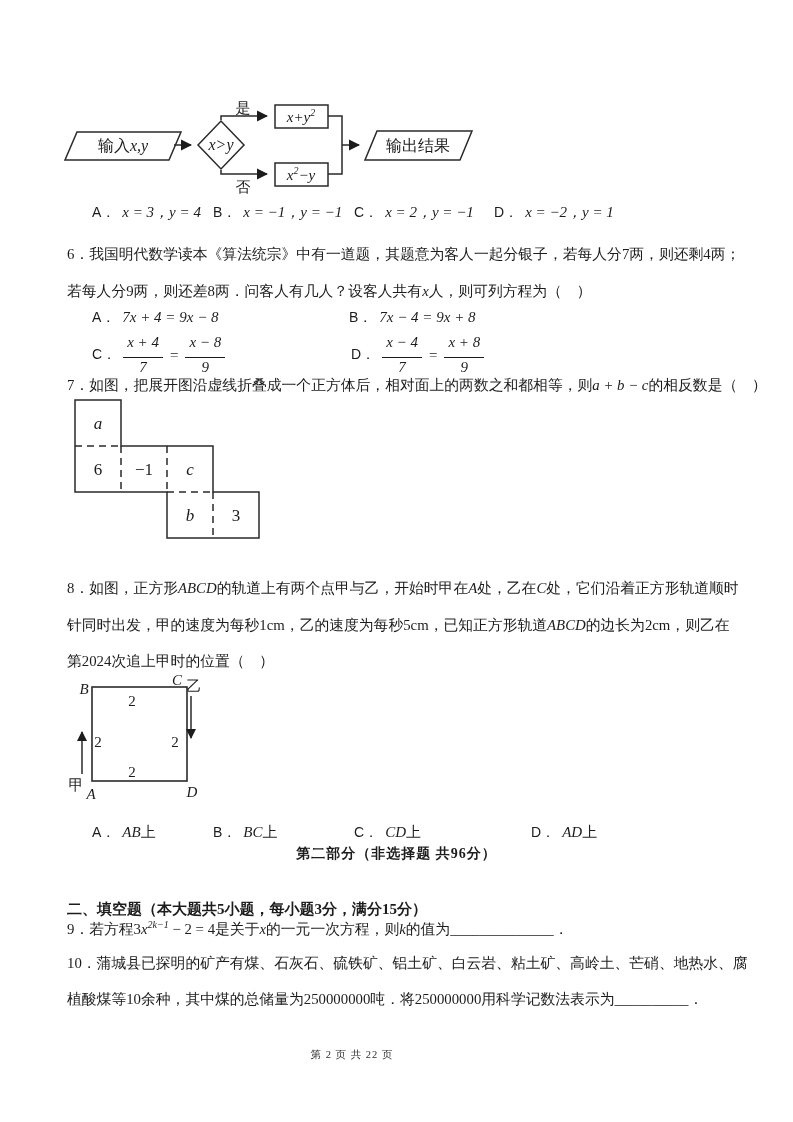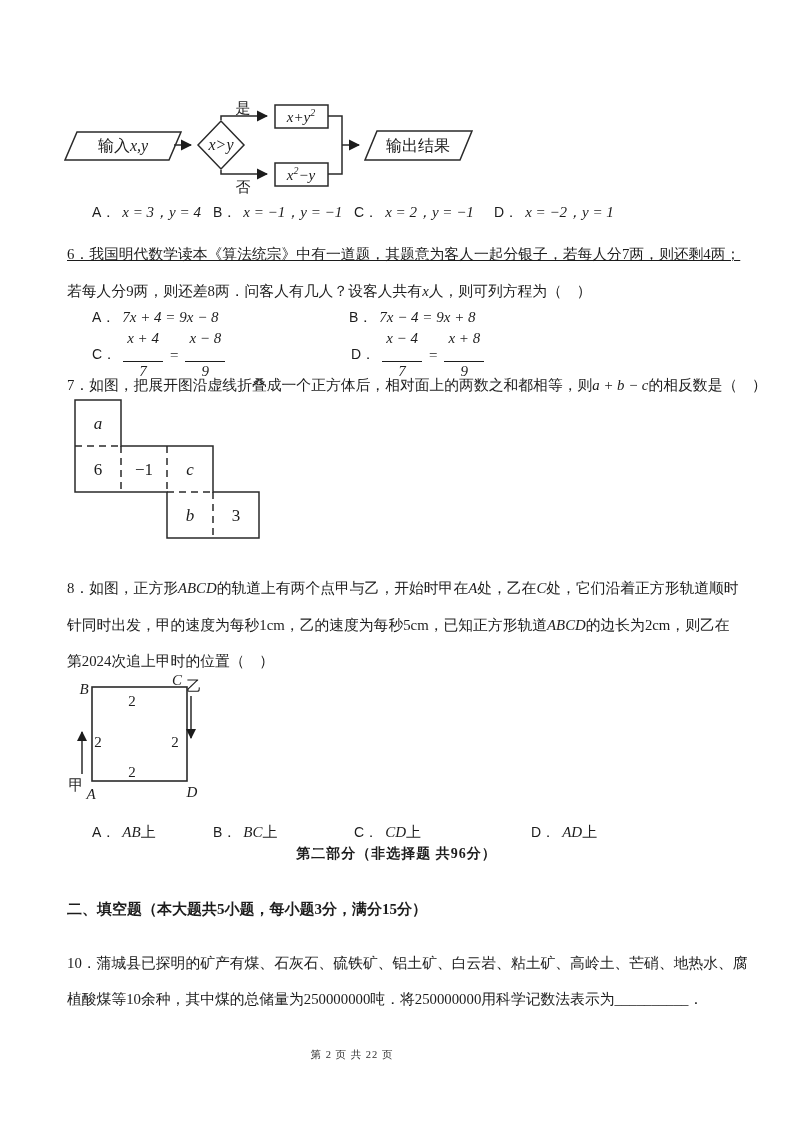--- a/index.html
+++ b/index.html
@@ -6,21 +6,21 @@
   .page{position:relative;width:793px;height:1122px;background:#ffffff;margin:0 auto;
         font-family:"Liberation Serif","DejaVu Serif",serif;color:#1c1c1c;overflow:hidden;}
   .abs{position:absolute;}
   .t{font-size:14.8px;white-space:nowrap;}
   .m{font-style:italic;}
   .row{position:absolute;left:67px;width:680px;height:26px;}
   .opt{position:absolute;top:0;white-space:nowrap;font-size:15px;}
   .optf{display:inline-flex;align-items:center;white-space:nowrap;font-size:15px;}
   .olabel{font-family:"Liberation Sans","DejaVu Sans",sans-serif;font-size:14px;margin-right:7px;}
   .frac{display:inline-block;text-align:center;vertical-align:middle;font-size:15px;line-height:1.15;}
-  .frac .num{display:block;padding:0 4px 14px 4px;border-bottom:1.2px solid #1c1c1c;}
+  .frac .num{display:block;padding:0 4px 5px 4px;border-bottom:1.2px solid #1c1c1c;}
   .frac .den{display:block;padding-top:1px;}
   .eq{margin:0 7px;font-size:15px;}
   .heading{left:0;width:793px;text-align:center;font-size:14px;font-weight:bold;letter-spacing:1px;}
   .secline{font-weight:bold;font-size:15px;white-space:nowrap;}
   .blank{letter-spacing:0;}
   sup.e{font-size:10px;font-style:italic;}
   .footer{left:0;width:704px;text-align:center;font-size:10.5px;color:#2e2e2e;letter-spacing:1px;}
   svg .cn{font-family:"Liberation Serif","DejaVu Serif",serif;}
   svg text{fill:#1c1c1c;}
 </style>
@@ -56,21 +56,21 @@
     <text x="358" y="66" text-anchor="middle" font-size="16" class="cn">输出结果</text>
   </svg>
 
   <div class="row" style="top:203px;">
     <span class="opt" style="left:25px;"><span class="olabel">A．</span><span class="m">x = 3，y = 4</span></span>
     <span class="opt" style="left:146px;"><span class="olabel">B．</span><span class="m">x = −1，y = −1</span></span>
     <span class="opt" style="left:287px;"><span class="olabel">C．</span><span class="m">x = 2，y = −1</span></span>
     <span class="opt" style="left:427px;"><span class="olabel">D．</span><span class="m">x = −2，y = 1</span></span>
   </div>
 
-  <div class="abs t" style="left:67px;top:245px;text-decoration:underline;">6．我国明代数学读本《算法统宗》中有一道题，其题意为客人一起分银子，若每人分7两，则还剩4两；</div>
+  <div class="abs t" style="left:67px;top:245px;">6．我国明代数学读本《算法统宗》中有一道题，其题意为客人一起分银子，若每人分7两，则还剩4两；</div>
   <div class="abs t" style="left:67px;top:282px;"><span>若每人分9两，则还差8两．问客人有几人？设客人共有</span><span class="m">x</span><span>人，则可列方程为（　）</span></div>
 
   <div class="row" style="top:309px;">
     <span class="opt" style="left:25px;"><span class="olabel">A．</span><span class="m">7x + 4 = 9x − 8</span></span>
     <span class="opt" style="left:282px;"><span class="olabel">B．</span><span class="m">7x − 4 = 9x + 8</span></span>
   </div>
 
   <div class="row" style="top:331px;height:48px;">
     <span class="optf" style="position:absolute;left:25px;height:48px;">
       <span class="olabel">C．</span>
@@ -146,19 +146,20 @@
     <span class="opt" style="left:25px;"><span class="olabel">A．</span><span class="m">AB</span><span>上</span></span>
     <span class="opt" style="left:146px;"><span class="olabel">B．</span><span class="m">BC</span><span>上</span></span>
     <span class="opt" style="left:287px;"><span class="olabel">C．</span><span class="m">CD</span><span>上</span></span>
     <span class="opt" style="left:425px;margin-left:39px;"><span class="olabel">D．</span><span class="m">AD</span><span>上</span></span>
   </div>
 
   <div class="abs heading" style="top:845px;">第二部分（非选择题 共96分）</div>
 
   <div class="abs secline" style="left:67px;top:889px;margin-top:11px;">二、填空题（本大题共5小题，每小题3分，满分15分）</div>
 
+  <div class="abs t" style="left:67px;top:919px;"><span>9．若方程3</span><span class="m">x</span><sup class="e">2k−1</sup><span> − 2 = 4是关于</span><span class="m">x</span><span>的一元一次方程，则</span><span class="m">k</span><span>的值为</span><span class="blank">______________</span><span>．</span></div>
 
   <div class="abs t" style="left:67px;top:954px;">10．蒲城县已探明的矿产有煤、石灰石、硫铁矿、铝土矿、白云岩、粘土矿、高岭土、芒硝、地热水、腐</div>
   <div class="abs t" style="left:67px;top:990px;"><span>植酸煤等10余种，其中煤的总储量为250000000吨．将250000000用科学记数法表示为</span><span class="blank">__________</span><span>．</span></div>
 
   <div class="abs footer" style="top:1048px;">第 2 页 共 22 页</div>
 
 </div>
 
 </body></html>

